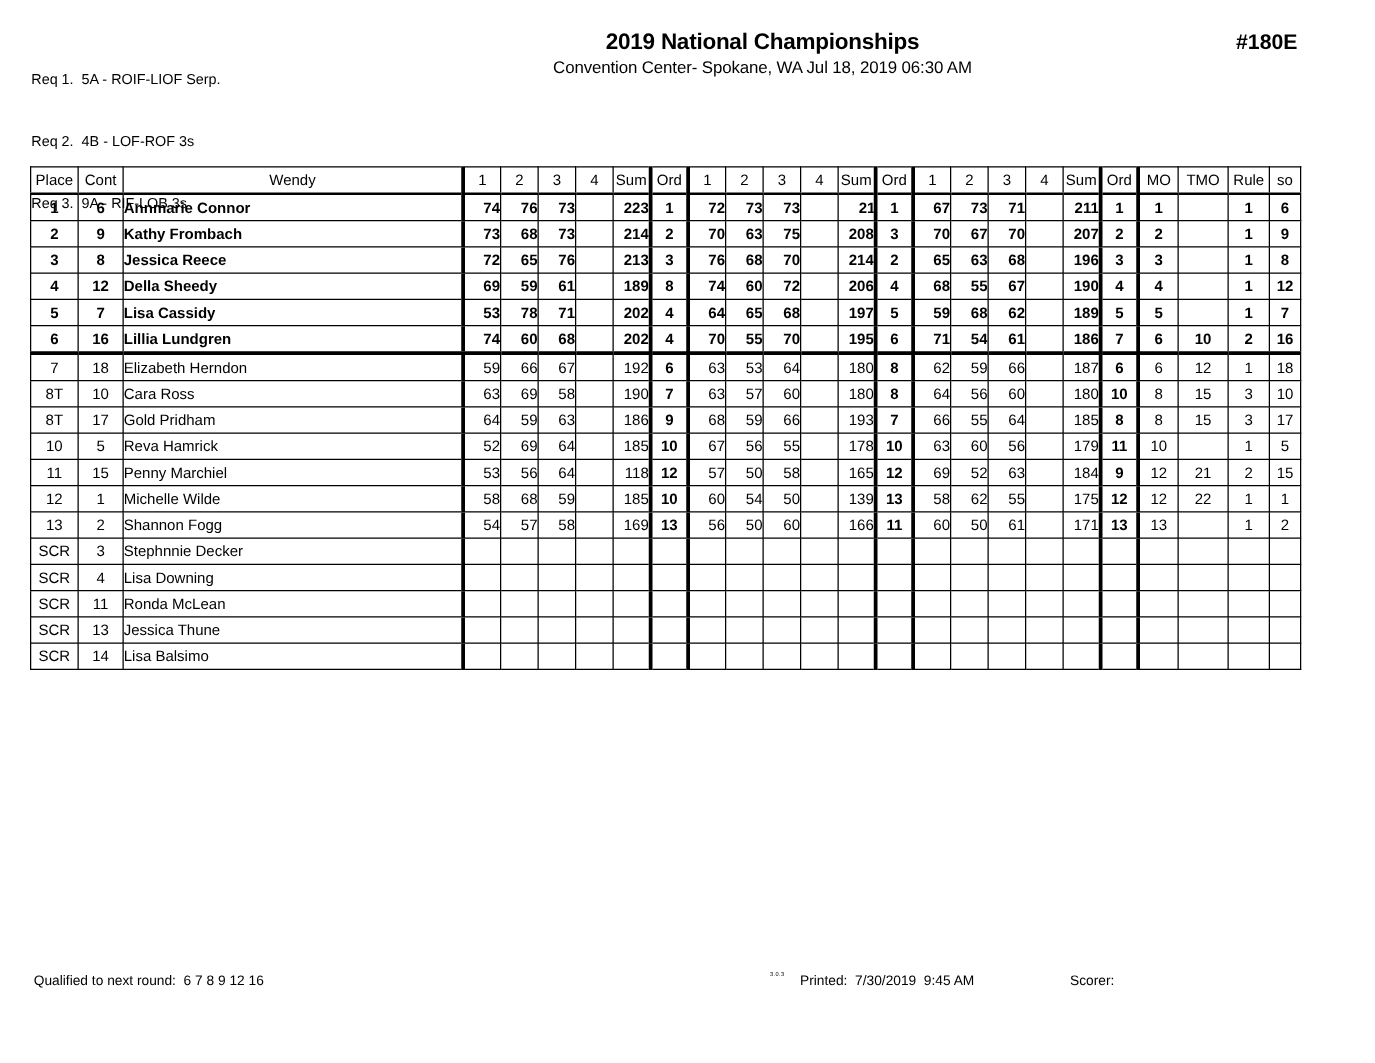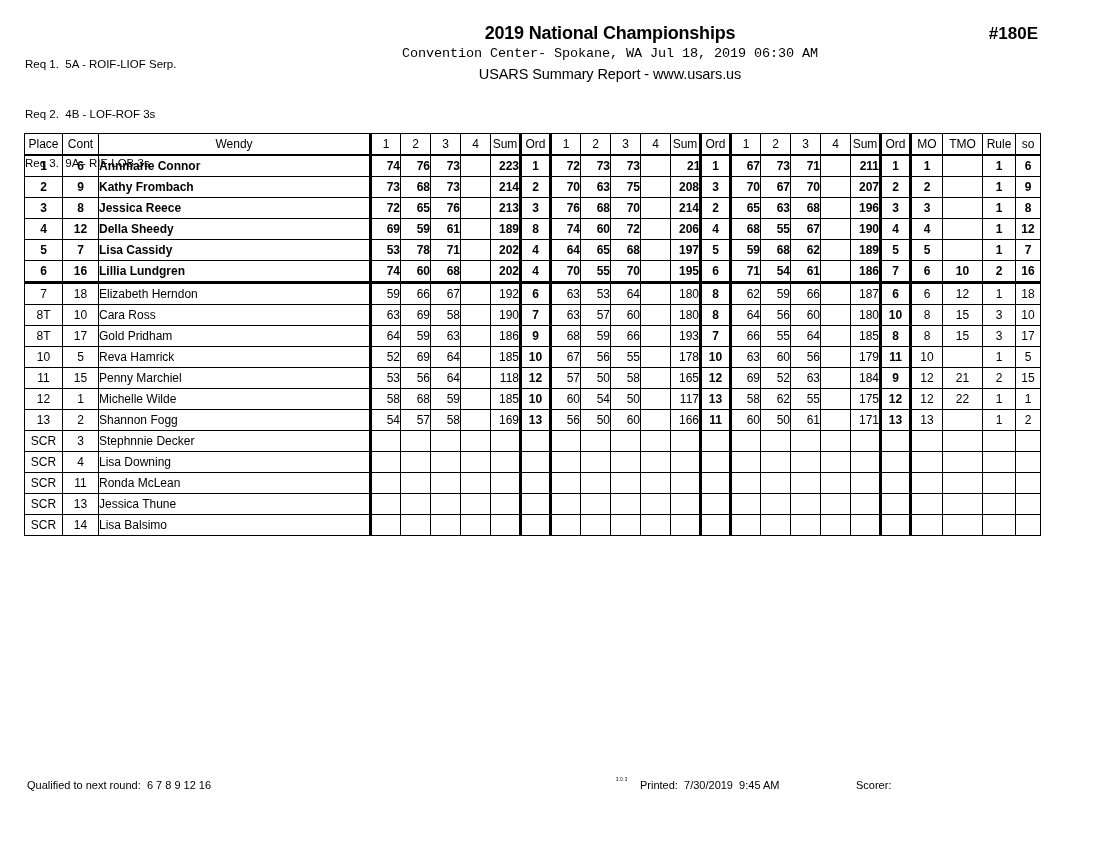--- a/index.html
+++ b/index.html
@@ -37,21 +37,20 @@
   #event-title {
     font-size: 18px;
     font-weight: bold;
     line-height: 22px;
     letter-spacing: -0.2px;
   }
   #venue-line {
     font-size: 13.5px;
     line-height: 19px;
     letter-spacing: -0.1px;
-    font-family: Liberation Mono, monospace;
   }
   #division-title {
     font-size: 18.5px;
     font-weight: bold;
     line-height: 24px;
     letter-spacing: -0.2px;
   }
   #report-line {
     font-size: 14.5px;
     line-height: 22px;
@@ -177,21 +176,20 @@
 
 <div id="req-block">
   <div class="req-line">Req 1.  5A - ROIF-LIOF Serp.</div>
   <div class="req-line">Req 2.  4B - LOF-ROF 3s</div>
   <div class="req-line">Req 3.  9A - RIF-LOB 3s</div>
 </div>
 
 <div id="title-block">
   <div id="event-title">2019 National Championships</div>
   <div id="venue-line">Convention Center- Spokane, WA  Jul 18, 2019  06:30 AM</div>
-  <div id="report-line">USARS Summary Report - www.usars.us</div>
 </div>
 
 <div id="event-code">#180E</div>
 
 <div id="score-table-wrap">
   <table class="grid">
     <colgroup>
       <col style="width:38px">
       <col style="width:36px">
       <col style="width:272px">
@@ -551,21 +549,21 @@
           <td class="r thickL">58</td>
           <td class="r">68</td>
           <td class="r">59</td>
           <td class="r"></td>
           <td class="r thickR">185</td>
           <td class="c thickR" style="font-weight:bold;">10</td>
           <td class="r thickL">60</td>
           <td class="r">54</td>
           <td class="r">50</td>
           <td class="r"></td>
-          <td class="r thickR">117</td>
+          <td class="r thickR">139</td>
           <td class="c thickR" style="font-weight:bold;">13</td>
           <td class="r thickL">58</td>
           <td class="r">62</td>
           <td class="r">55</td>
           <td class="r"></td>
           <td class="r thickR">175</td>
           <td class="c thickR" style="font-weight:bold;">12</td>
           <td class="c">12</td>
           <td class="c">22</td>
           <td class="c">1</td>

